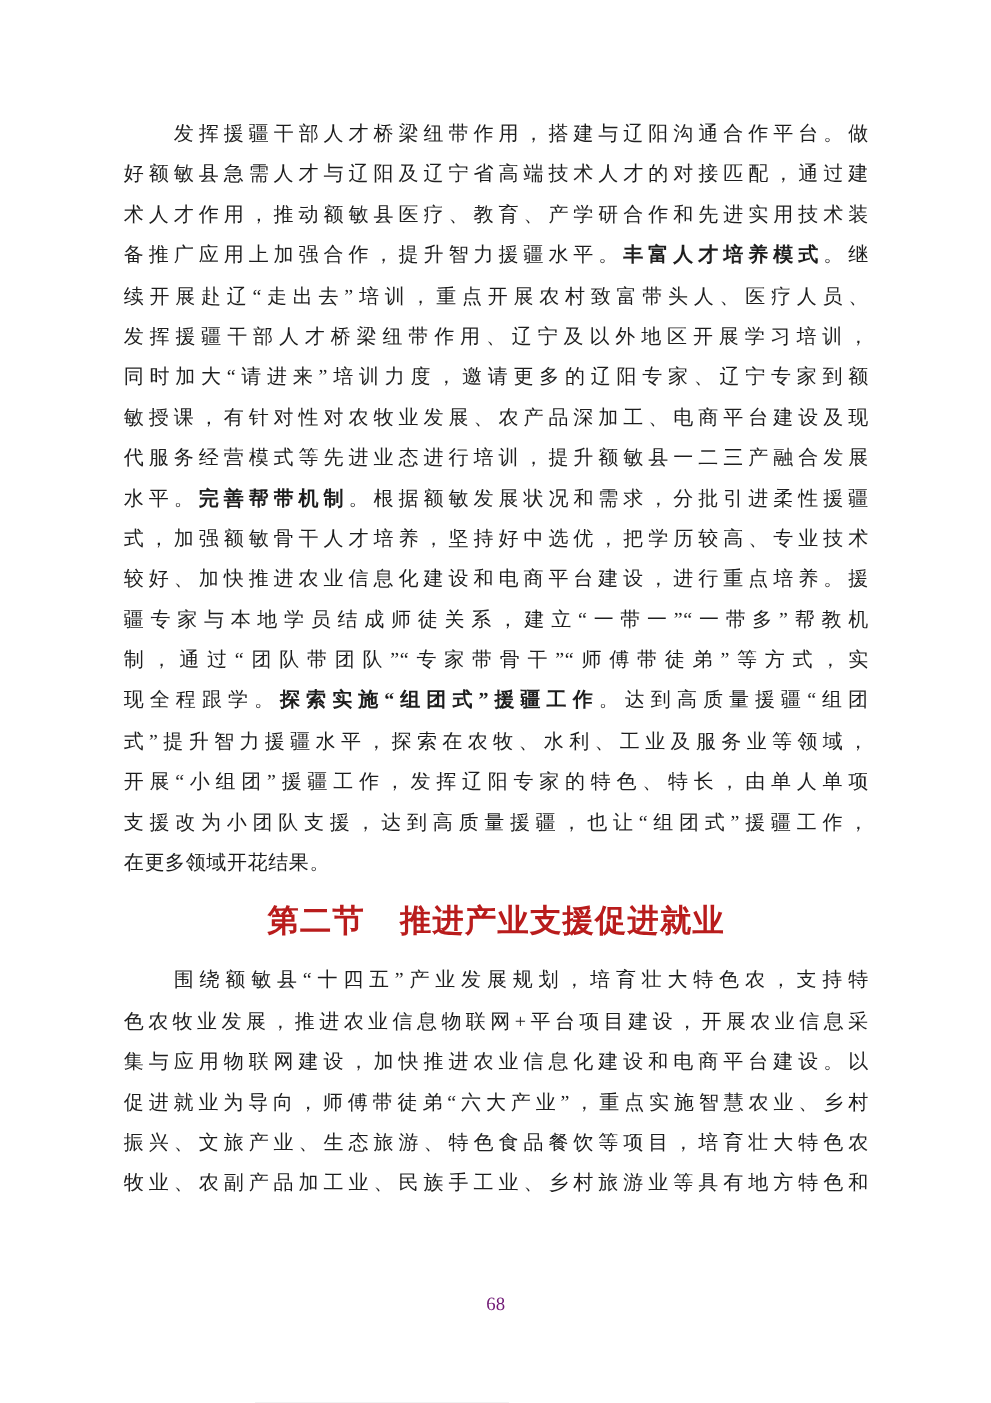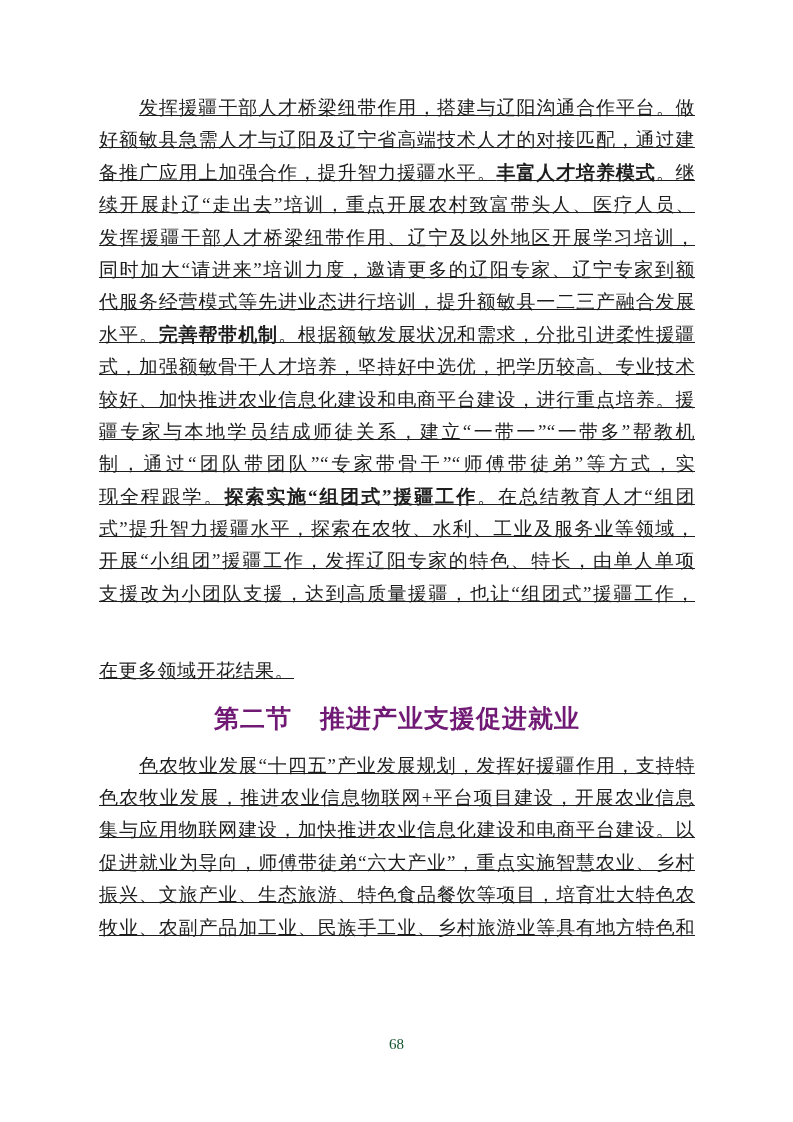--- a/index.html
+++ b/index.html
@@ -13,91 +13,91 @@
     font-family: "Liberation Serif", serif;
     color: #1e1e1e;
   }
   .content {
     position: absolute;
     left: 99px;
     top: 92px;
     width: 596px;
   }
   .tline {
-    font-size: 19px;
+    font-size: 16px;
     line-height: 32.4px;
     height: 32.4px;
     overflow: hidden;
     text-align: justify;
     text-align-last: justify;
     letter-spacing: 0.5px;
-    text-decoration: underline;
   }
   .tline.nofill {
     text-align: right;
     text-align-last: left;
-    margin-top: 45px;
   }
   .tline.indent { text-indent: 40px; }
   .tline b { font-weight: 700; }
   .heading {
     text-align: center;
     font-family: "Liberation Sans", sans-serif;
     font-weight: 700;
     font-size: 25px;
     line-height: 40px;
     height: 40px;
     margin: 10px 0 12px 0;
-    color: #701a75;
+    color: #b91c1c;
     letter-spacing: 1px;
   }
   .heading .gap { display: inline-block; width: 28px; }
   .pageno {
     position: absolute;
     left: 0;
     right: 0;
     top: 1036px;
     text-align: center;
     font-size: 15px;
-    color: #14532d;
+    color: #701a75;
     font-family: "Liberation Serif", serif;
   }
 </style>
 </head>
 <body>
 
 <div class="page">
   <div class="content">
 
     <div>
         <div class="tline indent"><span>发挥援疆干部人才桥梁纽带作用，搭建与辽阳沟通合作平台。做</span></div>
         <div class="tline"><span>好额敏县急需人才与辽阳及辽宁省高端技术人才的对接匹配，通过建</span></div>
+        <div class="tline"><span>术人才作用，推动额敏县医疗、教育、产学研合作和先进实用技术装</span></div>
         <div class="tline"><span>备推广应用上加强合作，提升智力援疆水平。</span><b>丰富人才培养模式</b><span>。继</span></div>
         <div class="tline"><span>续开展赴辽“走出去”培训，重点开展农村致富带头人、医疗人员、</span></div>
         <div class="tline"><span>发挥援疆干部人才桥梁纽带作用、辽宁及以外地区开展学习培训，</span></div>
         <div class="tline"><span>同时加大“请进来”培训力度，邀请更多的辽阳专家、辽宁专家到额</span></div>
+        <div class="tline"><span>敏授课，有针对性对农牧业发展、农产品深加工、电商平台建设及现</span></div>
         <div class="tline"><span>代服务经营模式等先进业态进行培训，提升额敏县一二三产融合发展</span></div>
         <div class="tline"><span>水平。</span><b>完善帮带机制</b><span>。根据额敏发展状况和需求，分批引进柔性援疆</span></div>
         <div class="tline"><span>式，加强额敏骨干人才培养，坚持好中选优，把学历较高、专业技术</span></div>
         <div class="tline"><span>较好、加快推进农业信息化建设和电商平台建设，进行重点培养。援</span></div>
         <div class="tline"><span>疆专家与本地学员结成师徒关系，建立“一带一”“一带多”帮教机</span></div>
         <div class="tline"><span>制，通过“团队带团队”“专家带骨干”“师傅带徒弟”等方式，实</span></div>
-        <div class="tline"><span>现全程跟学。</span><b>探索实施“组团式”援疆工作</b><span>。在总结教育人才“组团</span></div>
+        <div class="tline"><span>现全程跟学。</span><b>探索实施“组团式”援疆工作</b><span>。达到高质量援疆“组团</span></div>
         <div class="tline"><span>式”提升智力援疆水平，探索在农牧、水利、工业及服务业等领域，</span></div>
         <div class="tline"><span>开展“小组团”援疆工作，发挥辽阳专家的特色、特长，由单人单项</span></div>
         <div class="tline"><span>支援改为小团队支援，达到高质量援疆，也让“组团式”援疆工作，</span></div>
         <div class="tline nofill"><span>在更多领域开花结果。</span></div>
       </div>
 
     <div class="heading">
       <span>第二节</span><span class="gap"></span><span>推进产业支援促进就业</span>
     </div>
 
     <div>
-        <div class="tline indent"><span>色农牧业发展“十四五”产业发展规划，发挥好援疆作用，支持特</span></div>
+        <div class="tline indent"><span>围绕额敏县“十四五”产业发展规划，培育壮大特色农，支持特</span></div>
         <div class="tline"><span>色农牧业发展，推进农业信息物联网+平台项目建设，开展农业信息采</span></div>
         <div class="tline"><span>集与应用物联网建设，加快推进农业信息化建设和电商平台建设。以</span></div>
         <div class="tline"><span>促进就业为导向，师傅带徒弟“六大产业”，重点实施智慧农业、乡村</span></div>
         <div class="tline"><span>振兴、文旅产业、生态旅游、特色食品餐饮等项目，培育壮大特色农</span></div>
         <div class="tline"><span>牧业、农副产品加工业、民族手工业、乡村旅游业等具有地方特色和</span></div>
       </div>
 
   </div>
 
   <div class="pageno">68</div>

